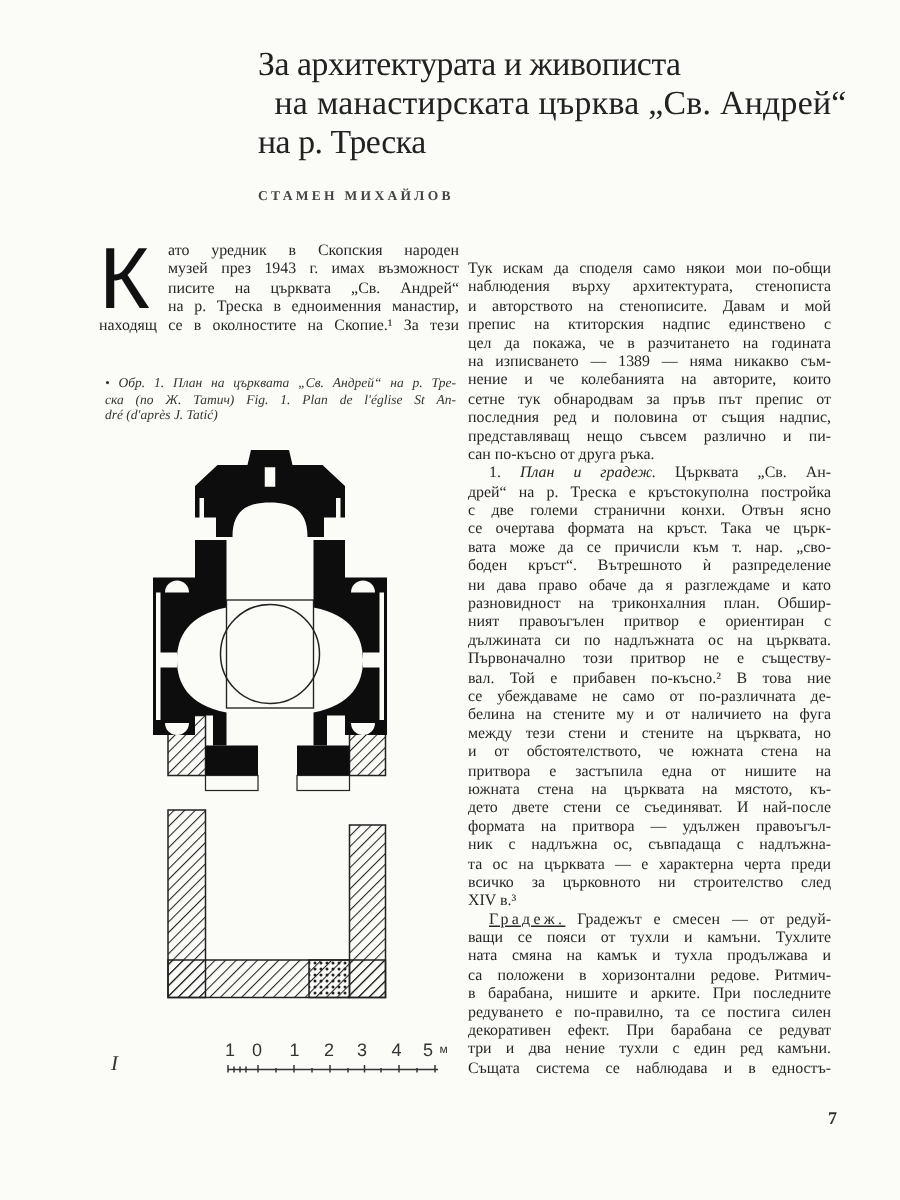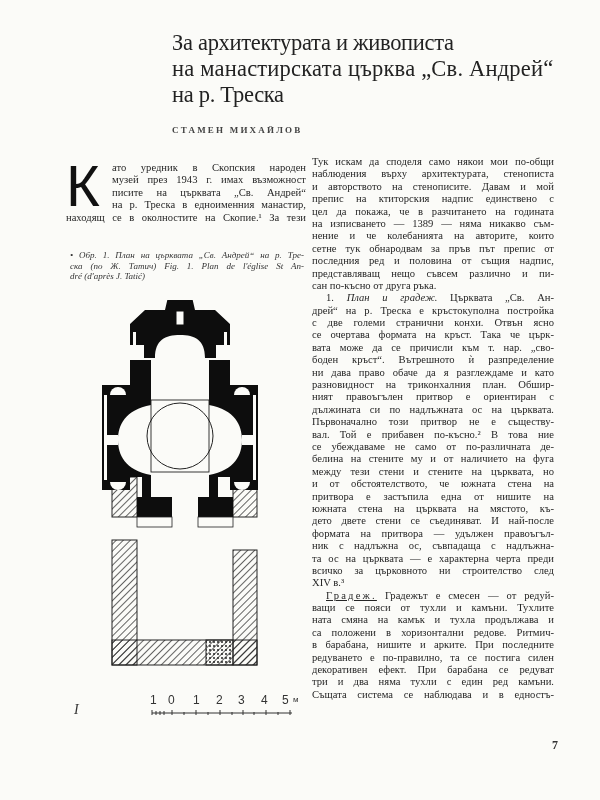--- a/index.html
+++ b/index.html
@@ -16,21 +16,21 @@
   .author {
     position:absolute; left:172px; top:125px;
     font-size:9px; letter-spacing:2.2px; color:#444; font-weight:bold;
   }
   .col {
     position:absolute; font-size:10.6px; line-height:12.4px; text-align:justify; color:#262626;
   }
   .col .ln { white-space:nowrap; text-align:justify; text-align-last:justify; height:12.4px; overflow:hidden; }
   .col .ln.last { text-align-last:left; }
   .left-col { left:66px; top:162px; width:240px; }
-  .right-col { left:312px; top:156px; width:242px; }
+  .right-col { left:312px; top:174px; width:242px; }
   .dropcap {
     position:absolute; left:66px; top:160px; font-family:"Liberation Sans", sans-serif;
     font-size:58px; line-height:52px; color:#111; font-weight:normal;
   }
   .indent-lines .ln { margin-left:46px; }
   .caption {
     position:absolute; left:70px; top:250px; width:234px; font-size:9px; line-height:10.5px;
     font-style:italic; color:#333;
   }
   .caption .ln { white-space:nowrap; text-align:justify; text-align-last:justify; }
@@ -41,21 +41,21 @@
   .fig-mark { position:absolute; left:74px; top:702px; font-size:14px; font-style:italic; color:#333; }
   .page-number { position:absolute; left:552px; top:738px; font-size:12px; color:#333; font-weight:bold; }
   .spaced { letter-spacing:2.2px;text-decoration:underline; }
   i { font-style:italic; }
 </style>
 </head>
 <body>
 
 <div class="title">
   <div>За архитектурата и живописта</div>
-  <div style="letter-spacing:0.2px;">на манастирската църква „Св. Андрей“</div>
+  <div style="letter-spacing:0.2px;margin-left:11px;">на манастирската църква „Св. Андрей“</div>
   <div>на р. Треска</div>
 </div>
 
 <div class="author">СТАМЕН МИХАЙЛОВ</div>
 
 <div class="dropcap">К</div>
 <div class="col left-col">
   <div class="indent-lines">
     <div class="ln">ато уредник в Скопския народен</div>
     <div class="ln">музей през 1943 г. имах възможност</div>
@@ -205,18 +205,18 @@
   <div>
     <div class="ln" style="padding-left:14px;">
       <span class="spaced">Градеж.</span><span> Градежът е смесен — от редуй-</span>
     </div>
     <div class="ln">ващи се пояси от тухли и камъни. Тухлите</div>
     <div class="ln">ната смяна на камък и тухла продължава и</div>
     <div class="ln">са положени в хоризонтални редове. Ритмич-</div>
     <div class="ln">в барабана, нишите и арките. При последните</div>
     <div class="ln">редуването е по-правилно, та се постига силен</div>
     <div class="ln">декоративен ефект. При барабана се редуват</div>
-    <div class="ln">три и два няма тухли с един ред камъни.</div>
+    <div class="ln">три и два нение тухли с един ред камъни.</div>
     <div class="ln">Същата система се наблюдава и в едностъ-</div>
   </div>
 </div>
 
 <div class="page-number">7</div>
 
 </body></html>

